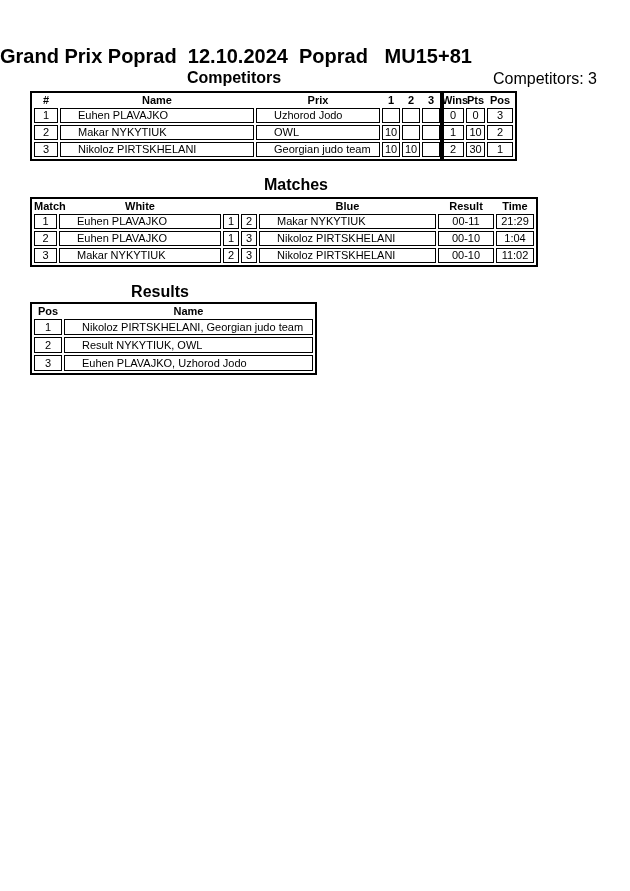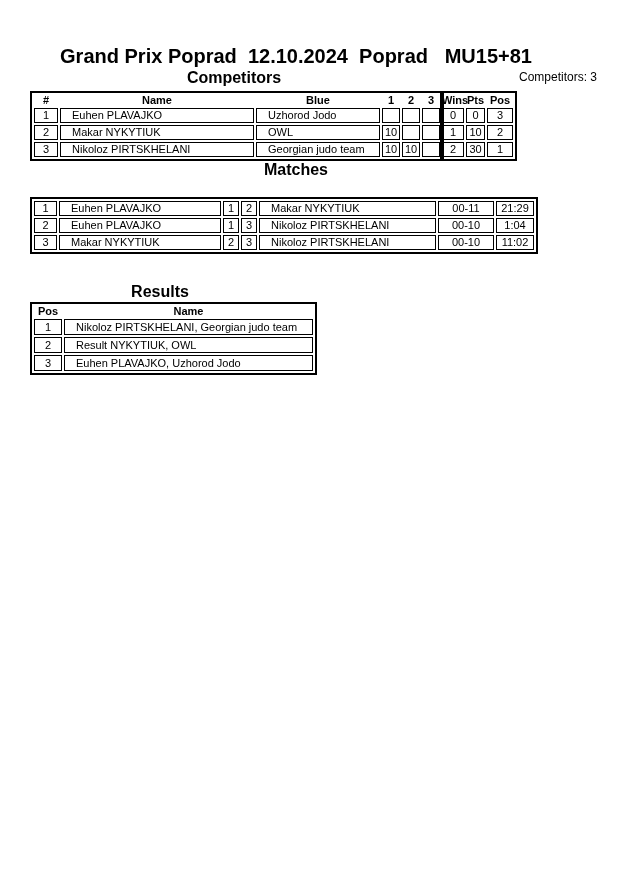--- a/index.html
+++ b/index.html
@@ -7,37 +7,37 @@
   body {
     width: 630px; height: 891px;
     position: relative;
     overflow: hidden;
     font-family: "Liberation Sans", sans-serif;
     color: #000000;
   }
   .page-title {
     position: absolute;
     top: 45px; left: 0; width: 592px;
-    text-align: center;
+    text-align: left;
     font-size: 20px; font-weight: bold;
     white-space: pre;
   }
   .section-title {
     position: absolute;
     transform: translateX(-50%);
     font-size: 16px; font-weight: bold;
     white-space: nowrap;
   }
   .section-title.competitors { left: 234px; top: 69px; }
-  .section-title.matches     { left: 296px; top: 161px; }
+  .section-title.matches     { left: 296px; top: 176px; }
   .section-title.results     { left: 160px; top: 283px; }
   .competitors-count {
     position: absolute;
     top: 70px; right: 33px;
-    font-size: 12px;
+    font-size: 16px;
     white-space: nowrap;
   }
   .tablewrap { position: absolute; }
   .tablewrap.competitors { left: 30px; top: 91px; }
   .tablewrap.matches     { left: 30px; top: 197px; }
   .tablewrap.results     { left: 30px; top: 302px; }
 
   table {
     border-collapse: separate;
     border-spacing: 2px;
@@ -62,21 +62,21 @@
     border: 1px solid #000000;
     font-size: 11px;
     height: 15px; line-height: 13px;
     padding: 0;
     text-align: center;
     white-space: nowrap;
     overflow: hidden;
     vertical-align: middle;
   }
   table.results-table td { height: 16px; line-height: 14px; }
-  td.left { text-align: left; padding-left: 11px; padding-right: 2px; }
+  td.left { text-align: left; padding-left: 17px; padding-right: 2px; }
 
   
   col.c-num  { width: 24px; }
   col.c-name { width: 194px; }
   col.c-club { width: 124px; }
   col.c-r    { width: 18px; }
   col.c-wins { width: 22px; }
   col.c-pts  { width: 19px; }
   col.c-pos  { width: 26px; }
 
@@ -117,21 +117,21 @@
         <col class="c-r">
         <col class="c-r">
       <col class="c-wins">
         <col class="c-pts">
         <col class="c-pos">
     </colgroup>
     <tbody>
         <tr>
       <th>#</th>
       <th>Name</th>
-      <th>Blue</th>
+      <th>Prix</th>
       <th>1</th>
       <th>2</th>
       <th>3</th>
       <th>Wins</th>
       <th>Pts</th>
       <th>Pos</th>
     </tr>
     <tr>
       <td>1</td>
       <td class="left">Euhen PLAVAJKO</td>
@@ -177,20 +177,29 @@
     <colgroup>
       <col class="m-num">
         <col class="m-white">
         <col class="m-cnum">
         <col class="m-cnum">
       <col class="m-blue">
         <col class="m-res">
         <col class="m-time">
     </colgroup>
     <tbody>
+        <tr>
+      <th>Match</th>
+      <th>White</th>
+      <th></th>
+      <th></th>
+      <th>Blue</th>
+      <th>Result</th>
+      <th>Time</th>
+    </tr>
     <tr>
       <td>1</td>
       <td class="left">Euhen PLAVAJKO</td>
       <td>1</td>
       <td>2</td>
       <td class="left">Makar NYKYTIUK</td>
       <td>00-11</td>
       <td>21:29</td>
     </tr>
     <tr>

